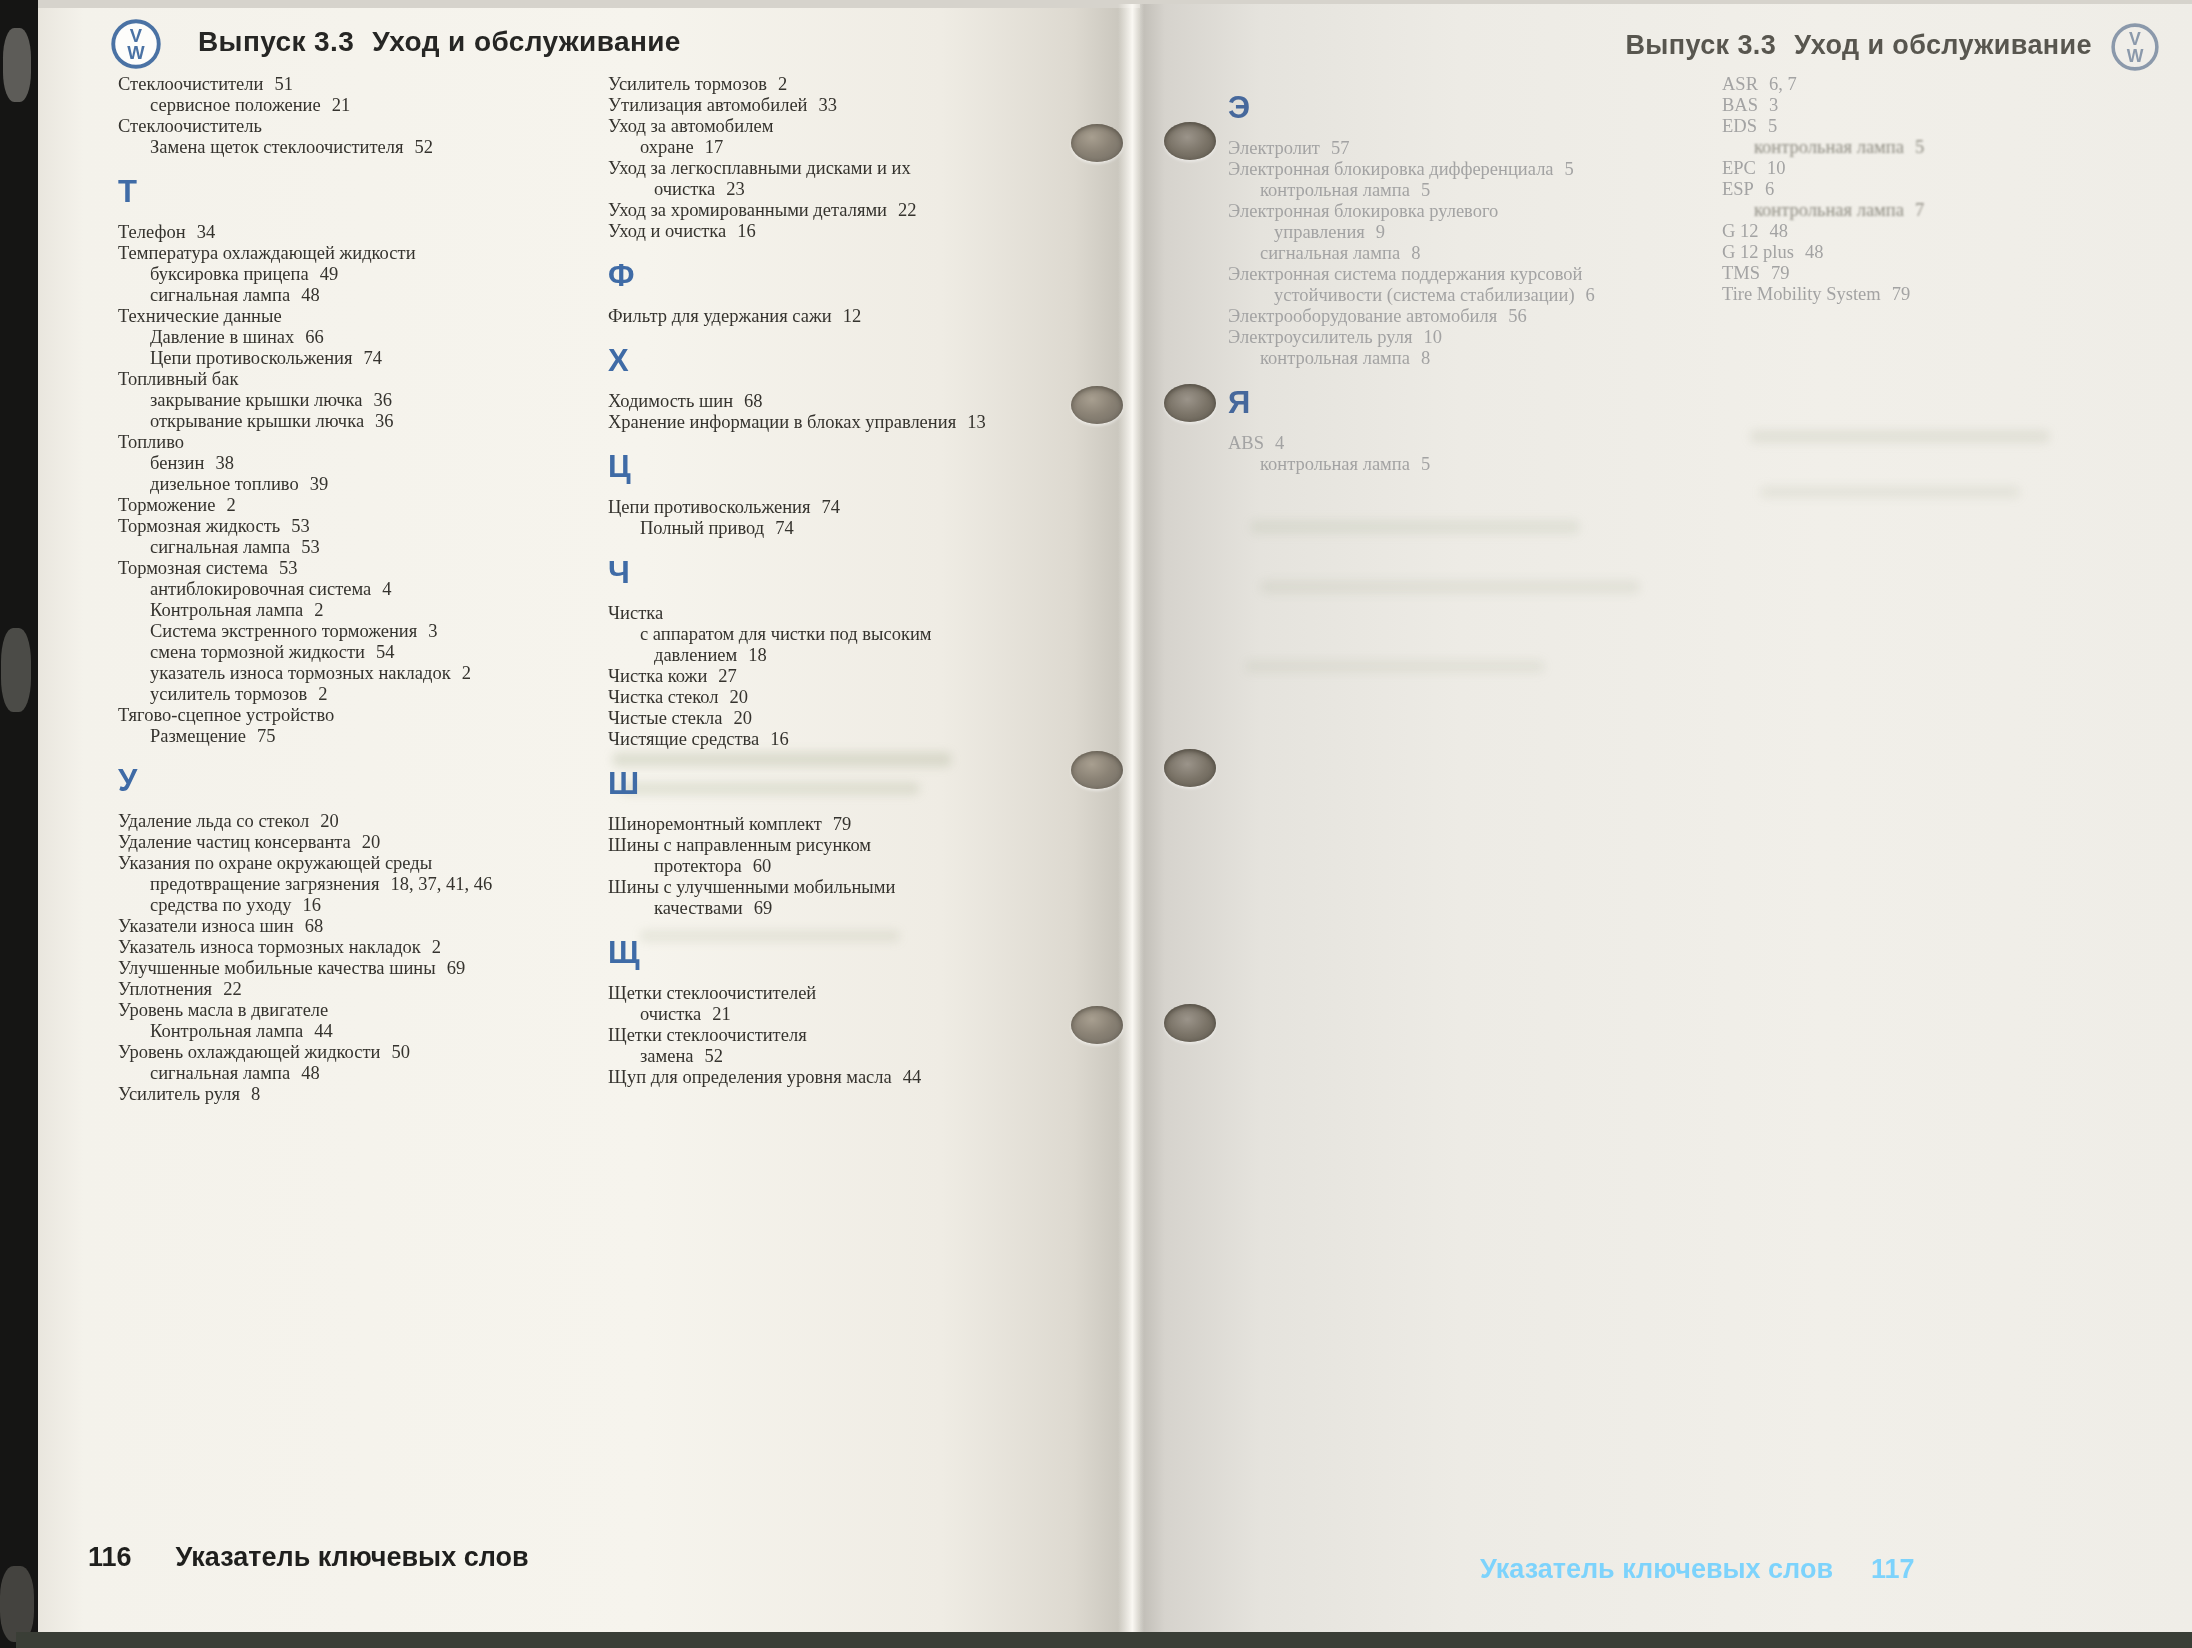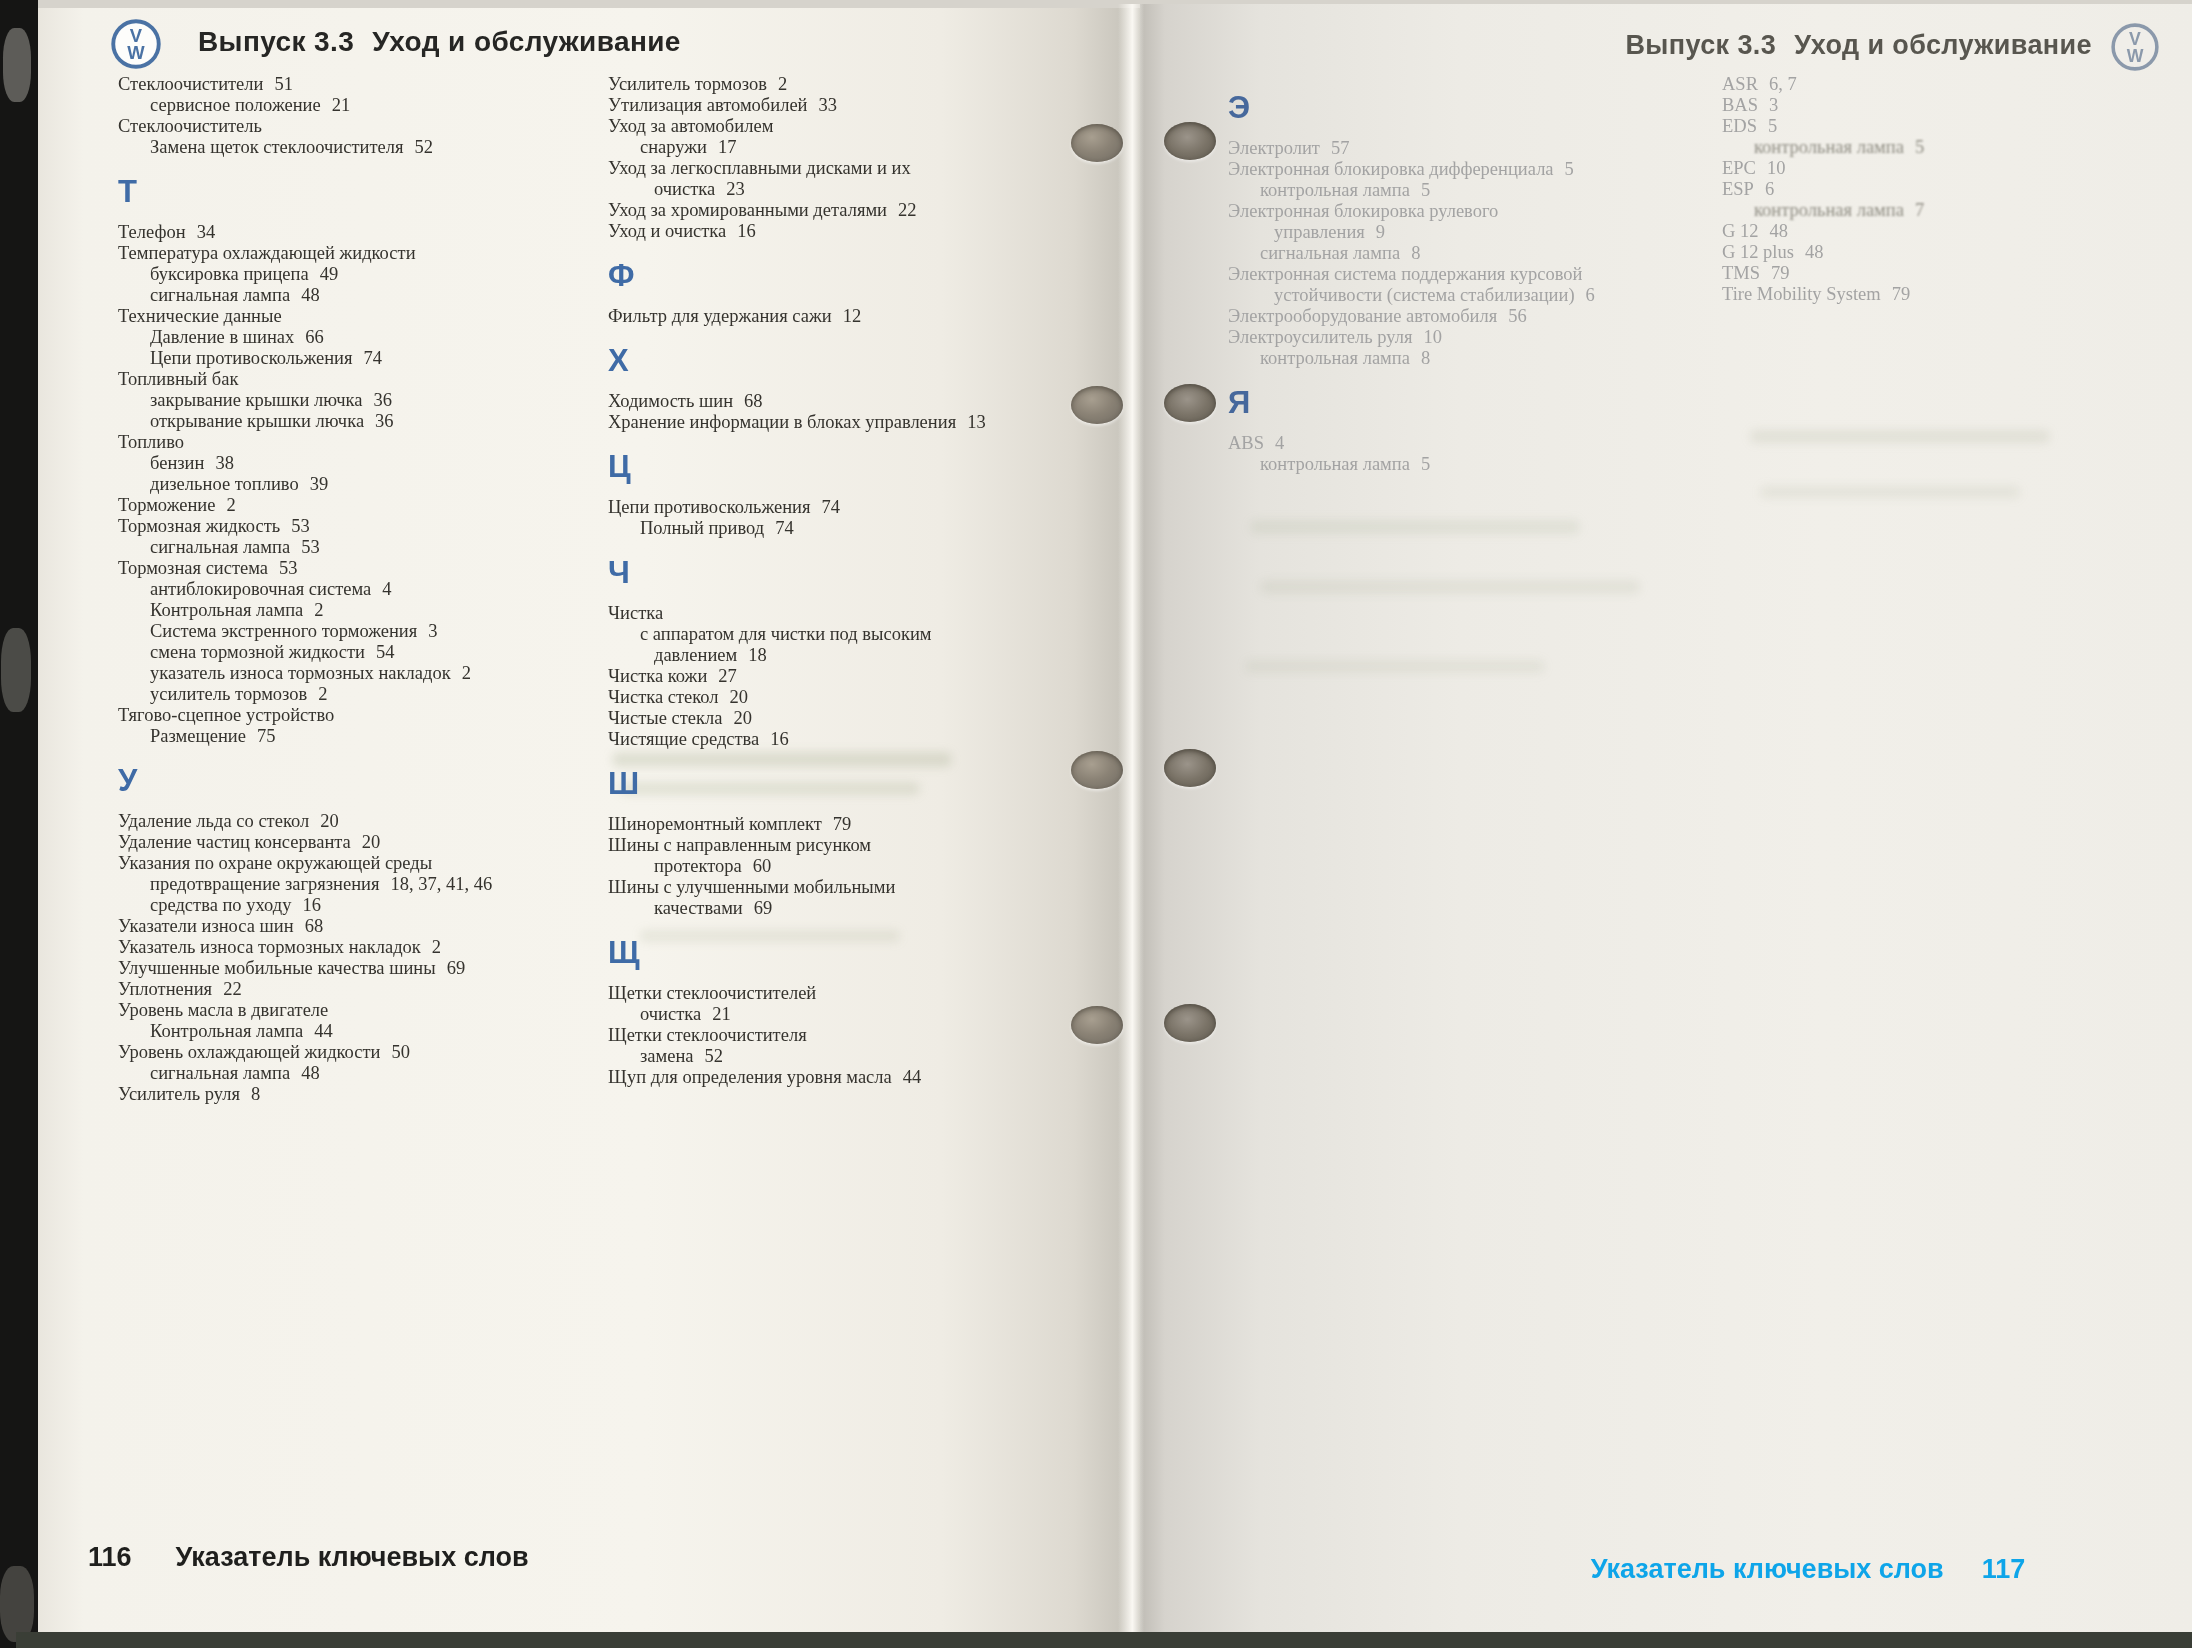--- a/index.html
+++ b/index.html
@@ -32,21 +32,21 @@
   .hdr-left{left:198px;top:26px;font-size:28px;color:#262624;letter-spacing:.4px;}
   .hdr-right{left:1480px;top:30px;width:612px;text-align:right;font-size:27px;color:#58564f;
              letter-spacing:.4px;filter:blur(.6px);}
   .hdr .gap{display:inline-block;width:18px;}
   .logo{position:absolute;}
   .logo-left{left:110px;top:18px;color:#4a72a4;}
   .logo-right{left:2110px;top:22px;color:#8b99ab;filter:blur(.6px);}
   .ftr{position:absolute;font-family:"Liberation Sans",sans-serif;font-weight:bold;font-size:27px;white-space:nowrap;}
   .ftr-left{left:88px;top:1542px;color:#1f1f1d;}
   .ftr-left .num{margin-right:44px;}
-  .ftr-right{left:1480px;top:1554px;width:656px;text-align:center;color:#0ea5e9;filter:blur(.3px);}
+  .ftr-right{left:1480px;top:1554px;width:656px;text-align:left;color:#7dd3fc;filter:blur(.3px);}
   .ftr-right .num{margin-left:38px;}
   
   .col{position:absolute;}
   .col1{left:118px;top:74px;width:380px;}
   .col2{left:608px;top:74px;width:460px;}
   .col3{left:1228px;top:74px;width:480px;}
   .col4{left:1722px;top:74px;width:440px;}
   .row{font-size:18.5px;line-height:21px;color:#35332e;white-space:nowrap;}
   .row .p{margin-left:11px;}
   .row.e1{padding-left:32px;}
@@ -157,21 +157,21 @@
       <div class="row e0"><span class="t">Уровень охлаждающей жидкости</span><span class="p">50</span></div>
       <div class="row e1"><span class="t">сигнальная лампа</span><span class="p">48</span></div>
       <div class="row e0"><span class="t">Усилитель руля</span><span class="p">8</span></div>
     </div>
 
   <div class="col col2">
 
   <div class="row e0"><span class="t">Усилитель тормозов</span><span class="p">2</span></div>
       <div class="row e0"><span class="t">Утилизация автомобилей</span><span class="p">33</span></div>
       <div class="row e0"><span class="t">Уход за автомобилем</span></div>
-      <div class="row e1"><span class="t">снаружи</span><span class="p">17</span></div>
+      <div class="row e1"><span class="t">охране</span><span class="p">17</span></div>
       <div class="row e0"><span class="t">Уход за легкосплавными дисками и их</span></div>
       <div class="row e2"><span class="t">очистка</span><span class="p">23</span></div>
       <div class="row e0"><span class="t">Уход за хромированными деталями</span><span class="p">22</span></div>
       <div class="row e0"><span class="t">Уход и очистка</span><span class="p">16</span></div>
       <div class="row letter"><span class="t">Ф</span></div>
       <div class="row e0"><span class="t">Фильтр для удержания сажи</span><span class="p">12</span></div>
       <div class="row letter"><span class="t">Х</span></div>
       <div class="row e0"><span class="t">Ходимость шин</span><span class="p">68</span></div>
       <div class="row e0"><span class="t">Хранение информации в блоках управления</span><span class="p">13</span></div>
       <div class="row letter"><span class="t">Ц</span></div>

